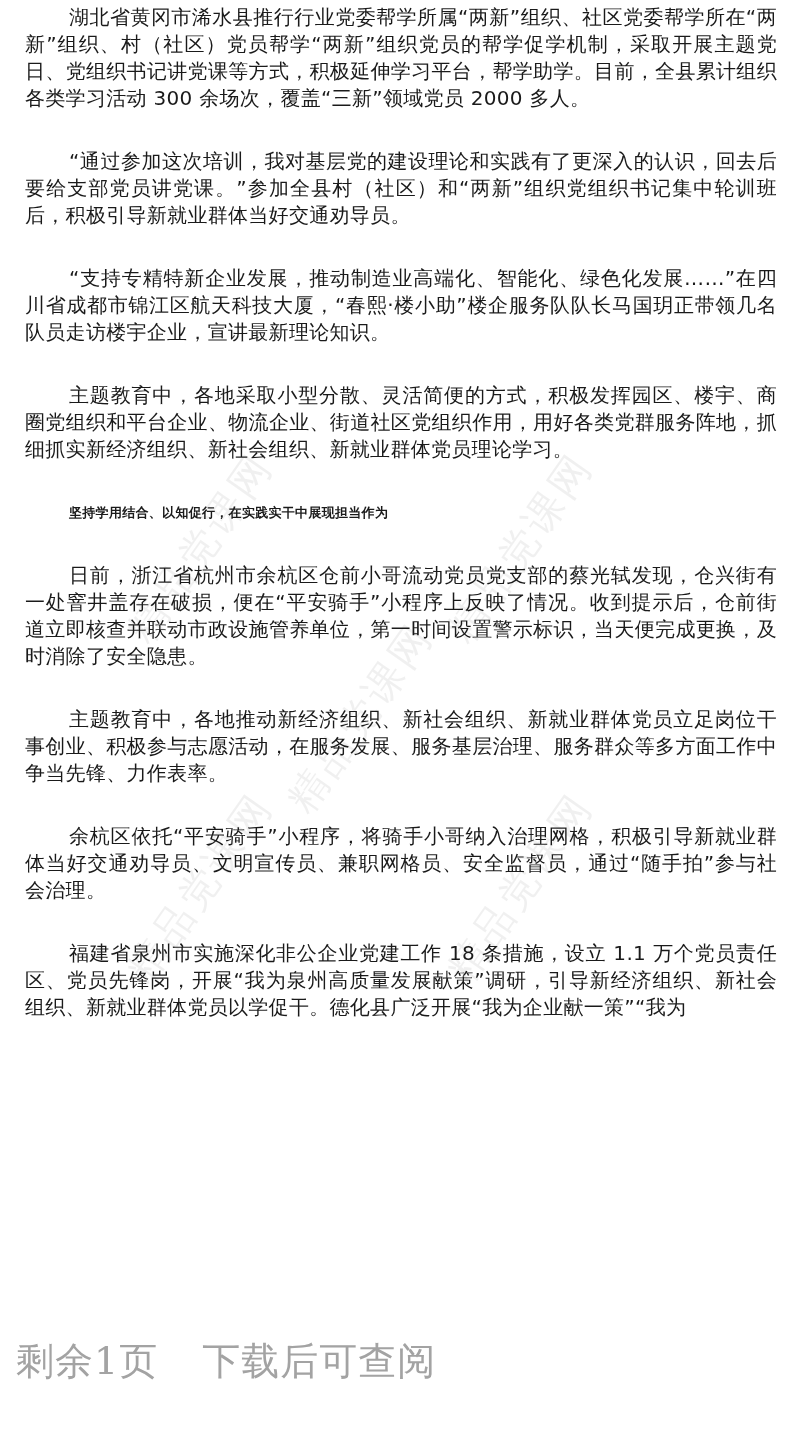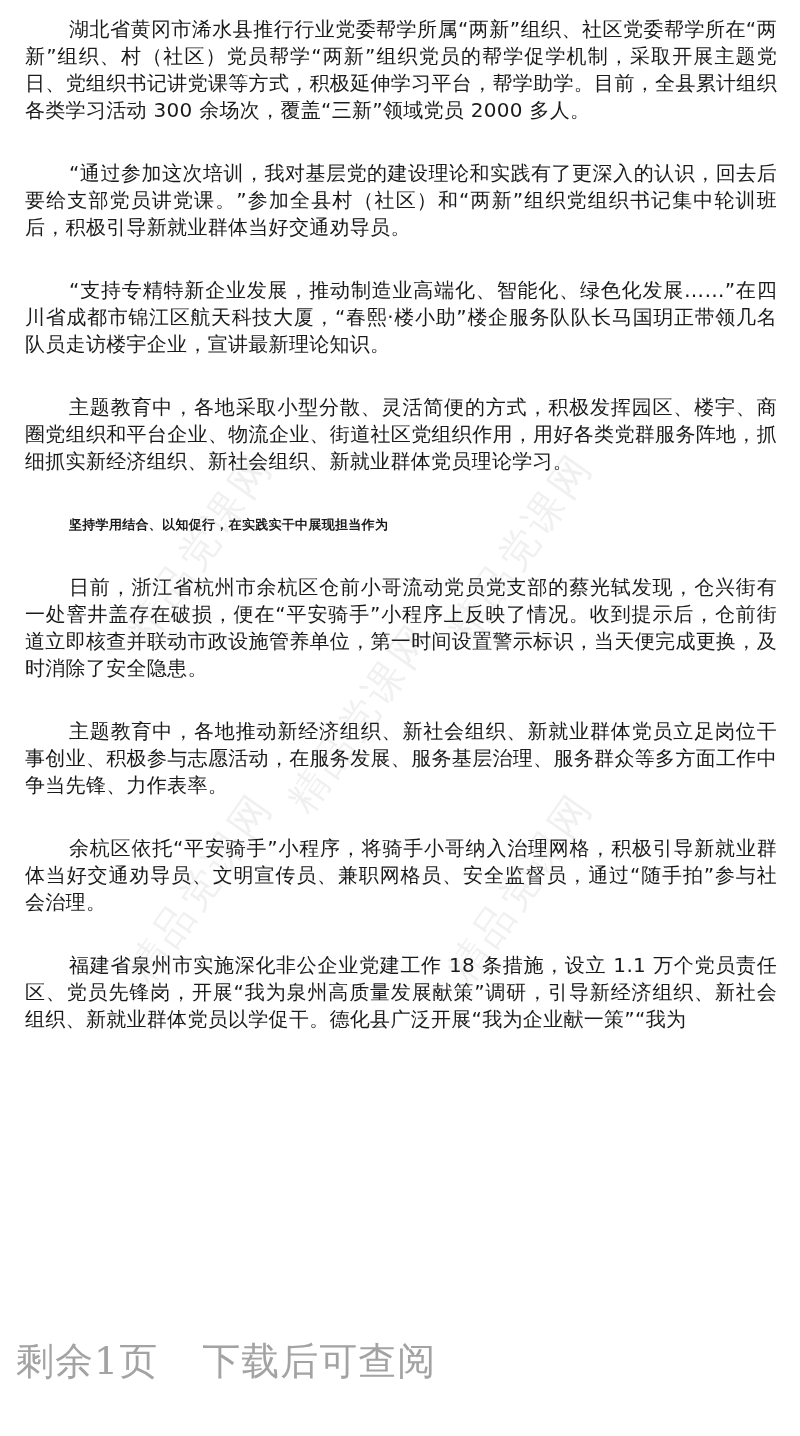--- a/index.html
+++ b/index.html
@@ -11,21 +11,21 @@
       width: 800px;
       height: 1436px;
       position: relative;
       overflow: hidden;
       font-family: "DejaVu Sans", "Liberation Sans", sans-serif;
       color: #1a1a1a;
     }
     .page {
       position: absolute;
       left: 25px;
-      top: 16px;
+      top: 4px;
       width: 752px;
     }
     .para {
       margin: 0 0 36px 0;
       font-size: 20px;
       line-height: 27px;
       text-indent: 44px;
       text-align: justify;
       letter-spacing: 0.3px;
       word-break: break-all;

